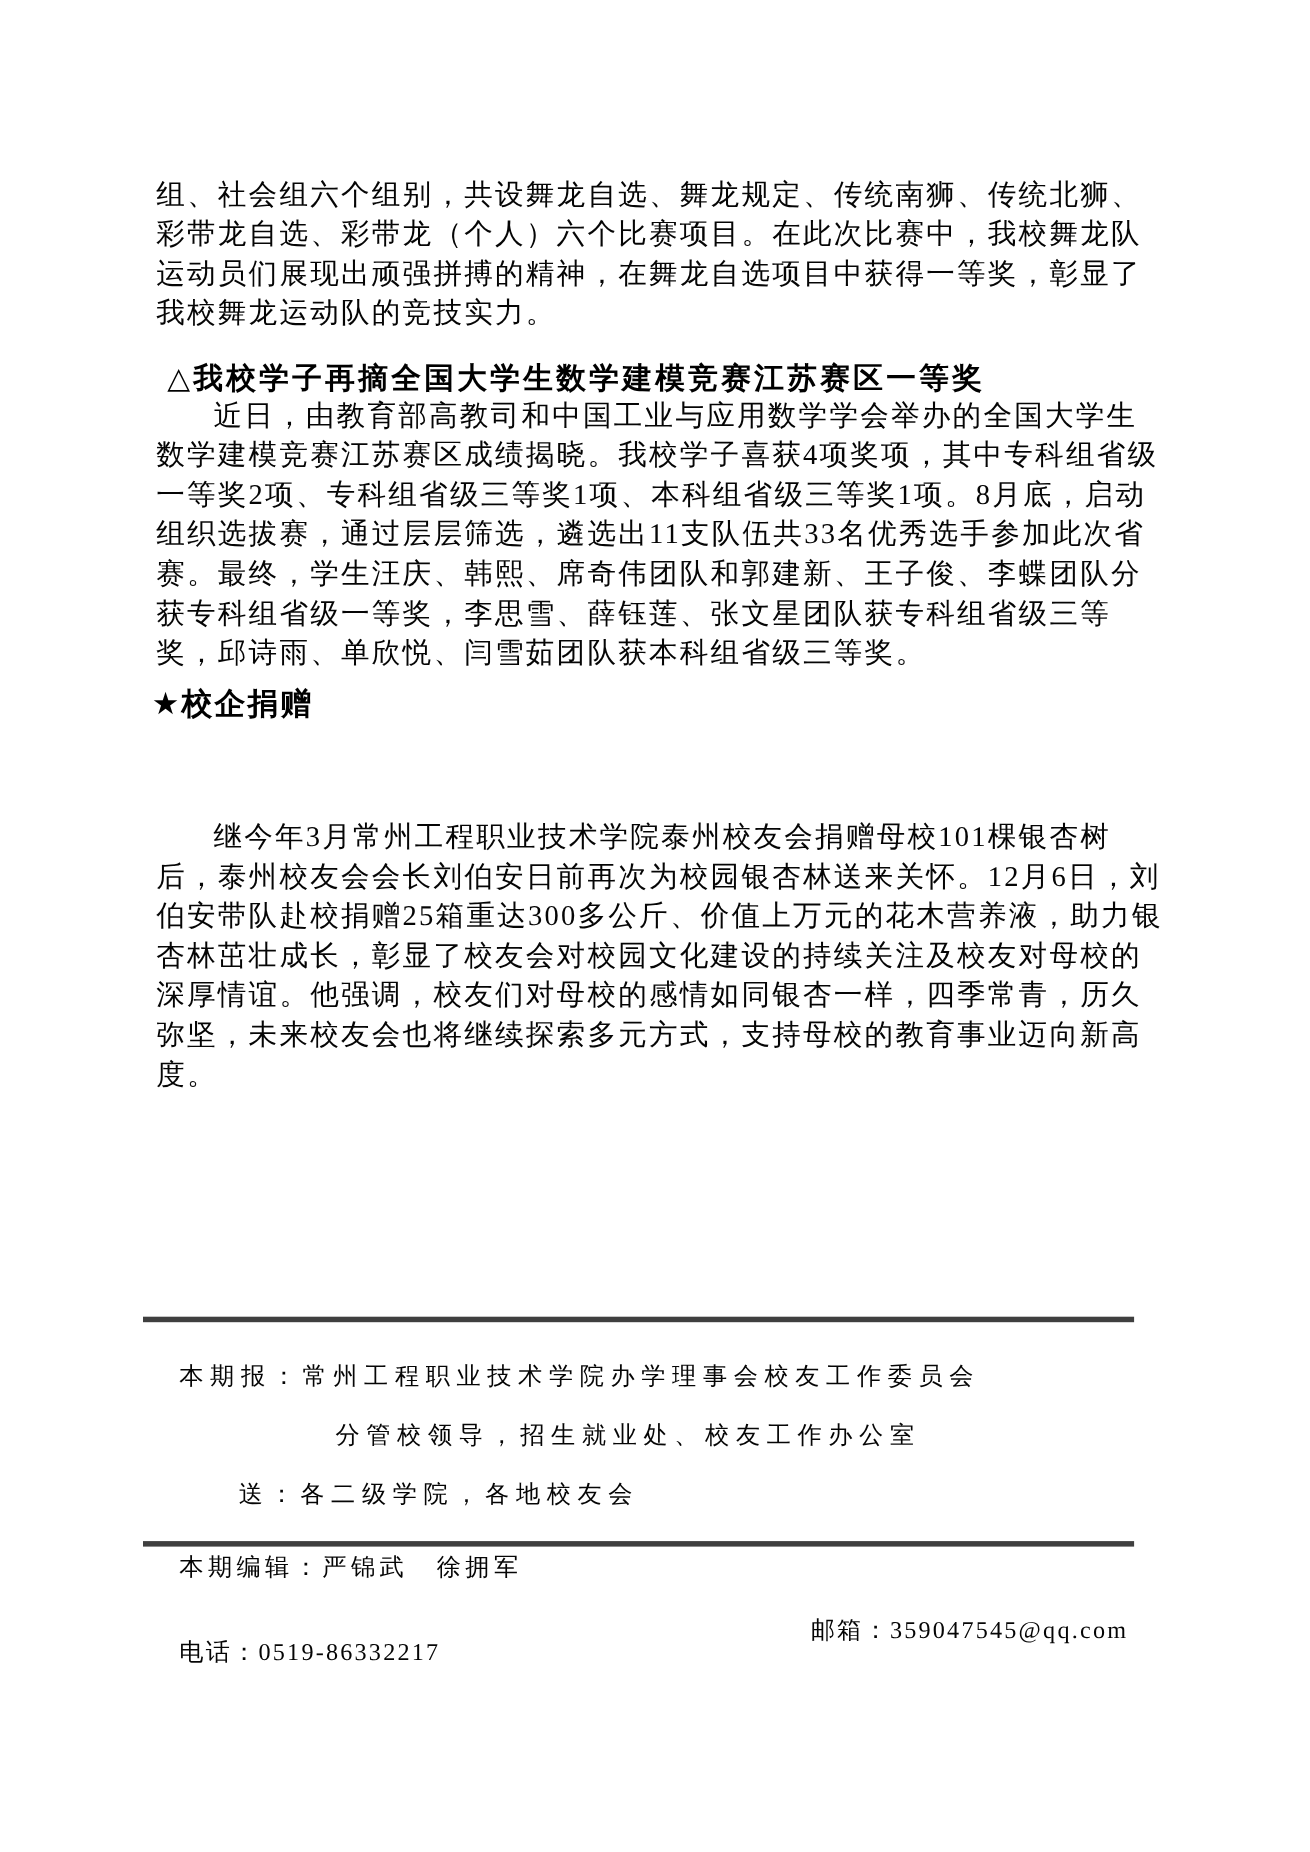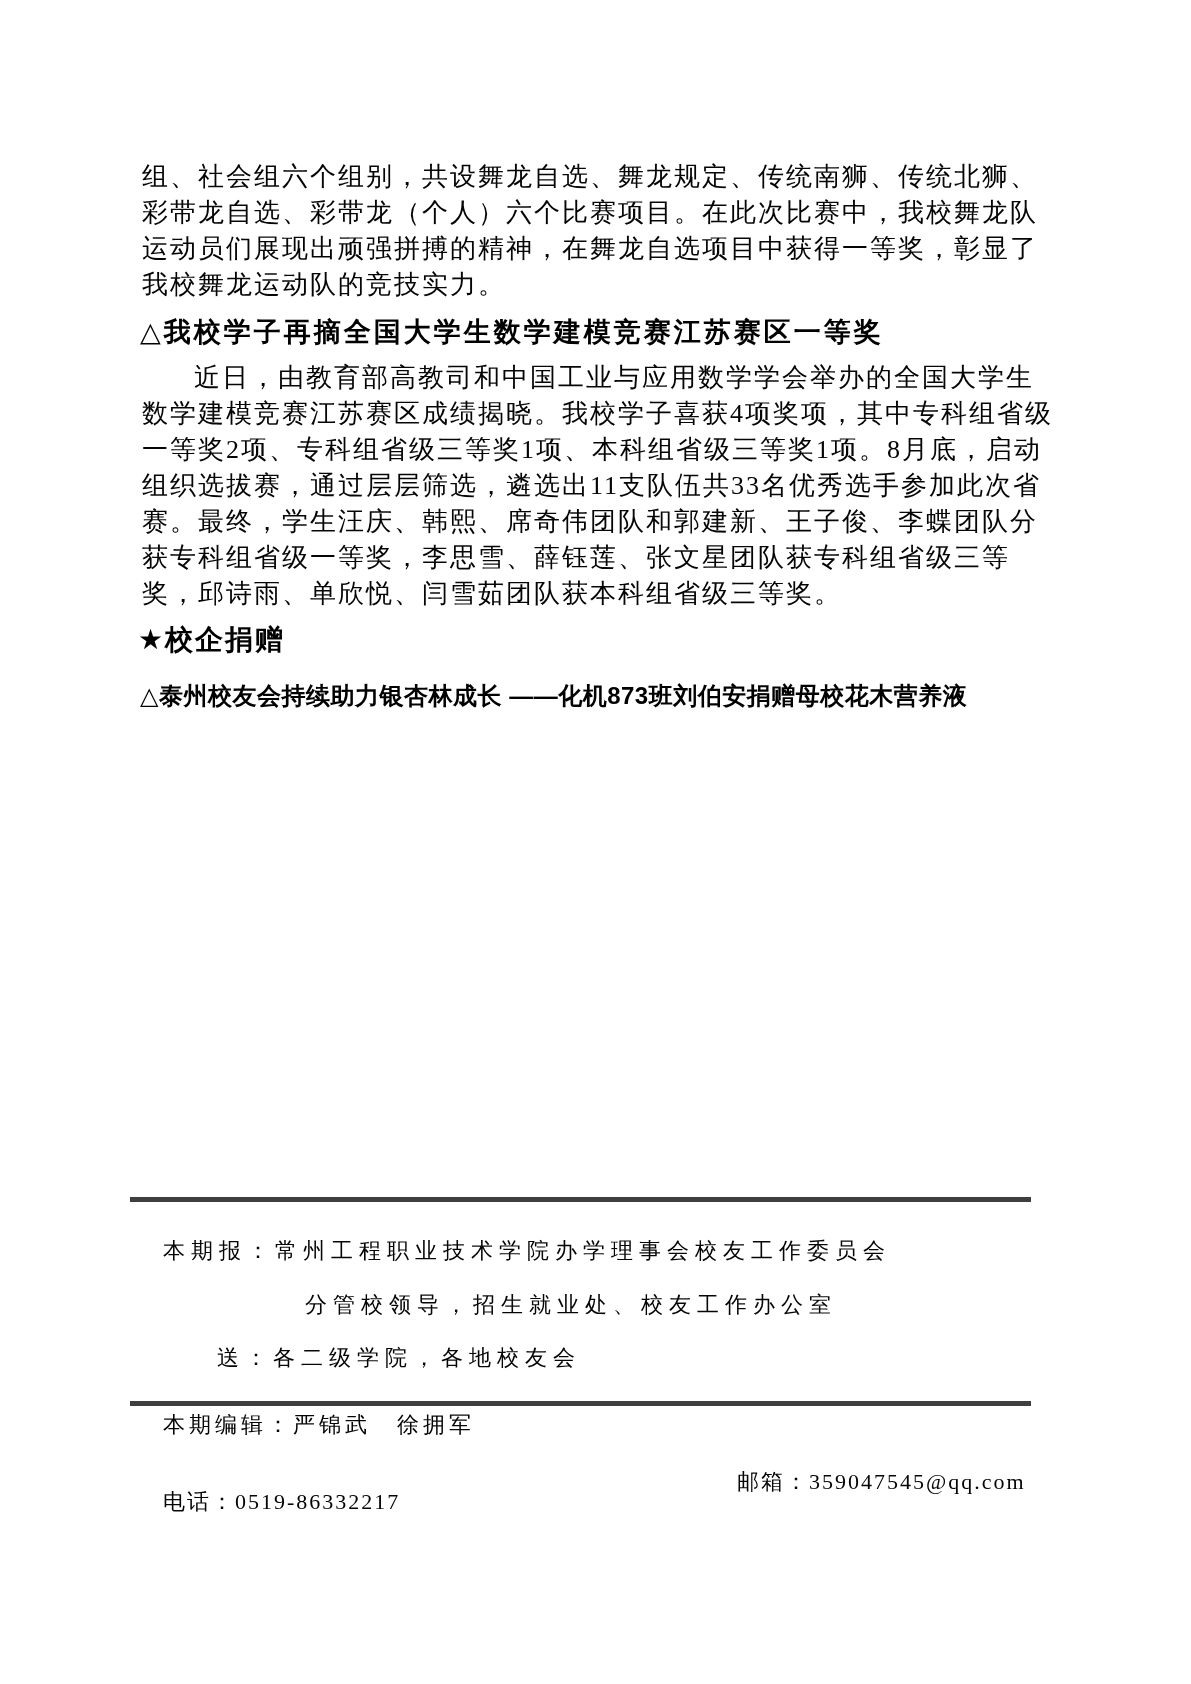--- a/index.html
+++ b/index.html
@@ -25,21 +25,21 @@
     letter-spacing: 2px;
     white-space: pre;
     color: #050505;
   }
   .indent {
     text-indent: 2em;
   }
   .headline {
     position: absolute;
     left: 140px;
-    margin: 0;
+    margin: 12px;
     font-family: "Liberation Sans", "DejaVu Sans", sans-serif;
     font-weight: bold;
     font-size: 27px;
     line-height: 30px;
     letter-spacing: 3px;
     white-space: pre;
     color: #000000;
   }
   .headline.small {
     font-size: 24px;
@@ -95,22 +95,28 @@
   <p class="body-text indent" style="top:360px;">近日，由教育部高教司和中国工业与应用数学学会举办的全国大学生
 数学建模竞赛江苏赛区成绩揭晓。我校学子喜获4项奖项，其中专科组省级
 一等奖2项、专科组省级三等奖1项、本科组省级三等奖1项。8月底，启动
 组织选拔赛，通过层层筛选，遴选出11支队伍共33名优秀选手参加此次省
 赛。最终，学生汪庆、韩熙、席奇伟团队和郭建新、王子俊、李蝶团队分
 获专科组省级一等奖，李思雪、薛钰莲、张文星团队获专科组省级三等
 奖，邱诗雨、单欣悦、闫雪茹团队获本科组省级三等奖。</p>
 
   <h2 class="section-title" style="top:622px;">★校企捐赠</h2>
 
-  <h3 class="headline small" style="top:681px;">△泰州校友会持续助力银杏林成长 ——化机873班刘伯安捐赠母校花木营养液</h3>
 
+  <p class="body-text indent" style="top:743px;">继今年3月常州工程职业技术学院泰州校友会捐赠母校101棵银杏树
+后，泰州校友会会长刘伯安日前再次为校园银杏林送来关怀。12月6日，刘
+伯安带队赴校捐赠25箱重达300多公斤、价值上万元的花木营养液，助力银
+杏林茁壮成长，彰显了校友会对校园文化建设的持续关注及校友对母校的
+深厚情谊。他强调，校友们对母校的感情如同银杏一样，四季常青，历久
+弥坚，未来校友会也将继续探索多元方式，支持母校的教育事业迈向新高
+度。</p>
 
   <div class="divider" style="top:1197px;"></div>
 
   <p class="footer-line" style="left:163px; top:1236px;">本期报：常州工程职业技术学院办学理事会校友工作委员会</p>
 
   <p class="footer-line" style="left:273px; top:1290px;margin-left:32px;">分管校领导，招生就业处、校友工作办公室</p>
 
   <p class="footer-line" style="left:217px; top:1343px;">送：各二级学院，各地校友会</p>
 
   <div class="divider" style="top:1401px;"></div>

